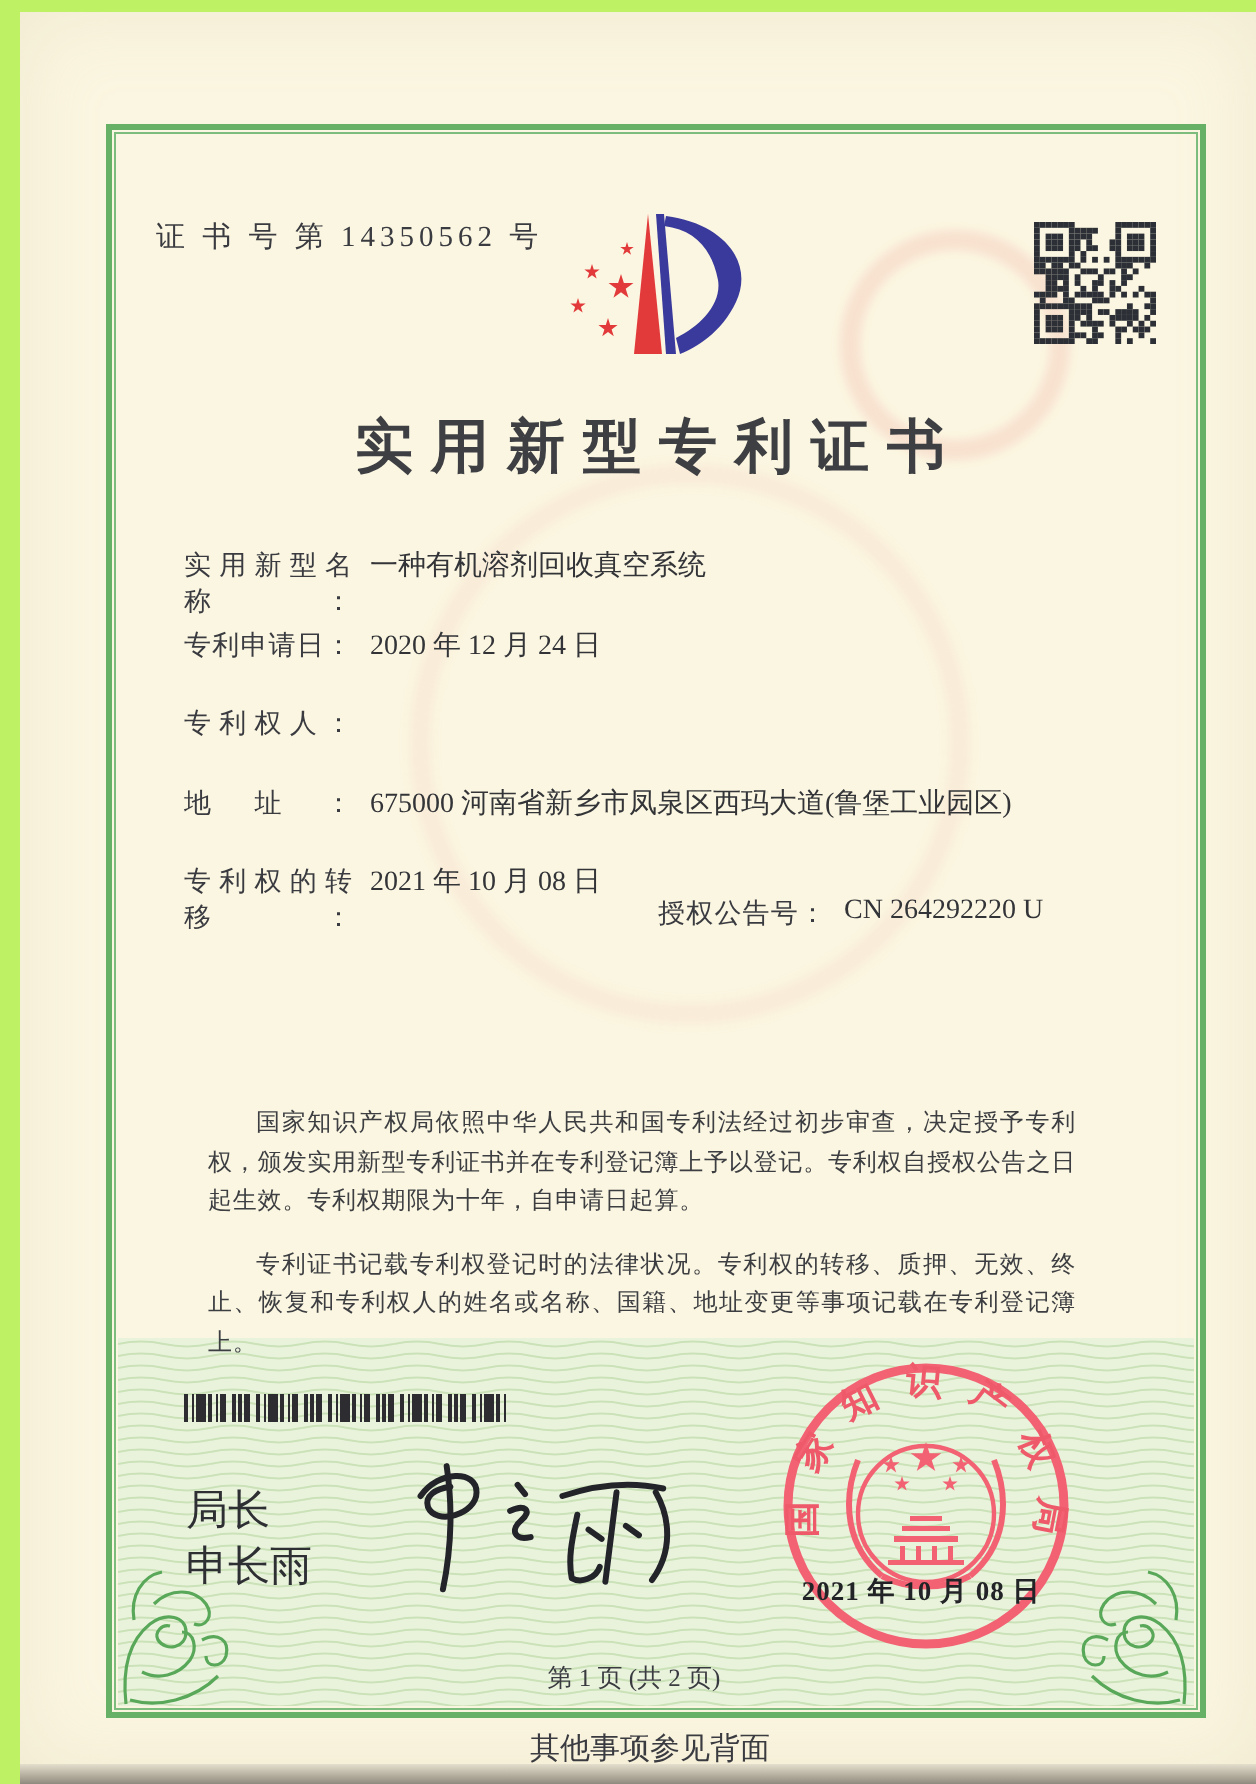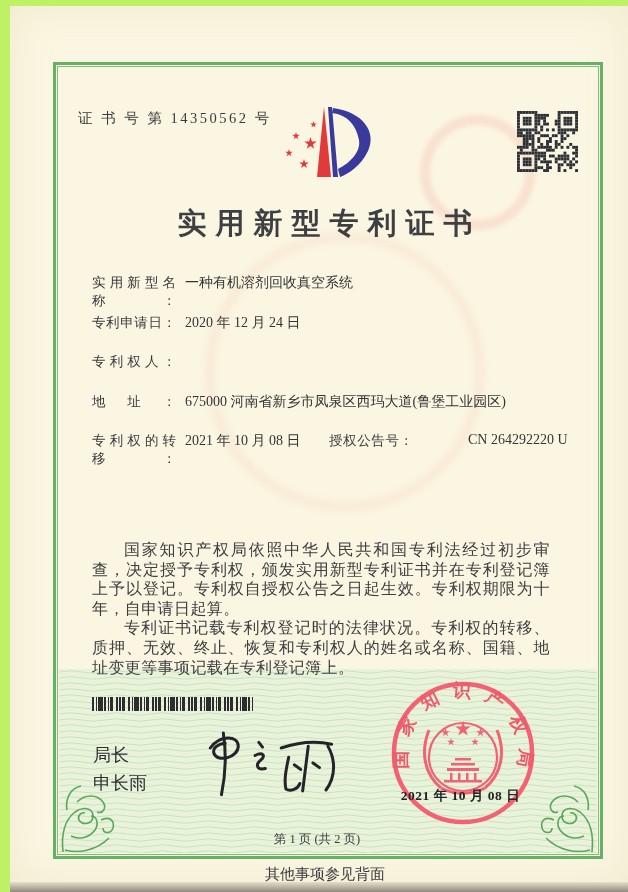--- a/index.html
+++ b/index.html
@@ -26,32 +26,32 @@
   .certno{position:absolute;left:78px;top:109px;font-size:14.5px;letter-spacing:2.5px;color:#3a3b40;}
   .logo{position:absolute;left:258px;top:99px;width:122px;height:100px;}
   .qr{position:absolute;left:517px;top:111px;width:61px;height:61px;}
   .title{position:absolute;left:53px;top:204px;width:544px;text-align:center;
          font-size:29px;font-weight:600;letter-spacing:9px;text-indent:9px;color:#3e3f43;}
   
   .fields{position:absolute;left:92px;top:274px;width:478px;font-size:14px;}
   .frow{display:flex;align-items:flex-start;height:17px;margin-bottom:22.6px;position:relative;}
   .flabel{flex:0 0 84px;width:84px;text-align:justify;text-align-last:justify;color:#3a3b40;font-size:13.5px;}
   .fvalue{margin-left:9px;font-size:14px;color:#333438;white-space:nowrap;}
-  .fpair2{position:absolute;left:237px;top:0;display:flex;gap:46px;}
+  .fpair2{position:absolute;left:237px;top:16px;display:flex;}
   
   .paras{position:absolute;left:92px;top:540px;width:458px;}
-  .paras p{margin:0;font-size:16px;line-height:19.6px;text-align:justify;text-indent:2em;
+  .paras p{margin:12px;font-size:12px;line-height:19.6px;text-align:justify;text-indent:2em;
            color:#3d3e42;letter-spacing:.4px;}
   
   .barcode{position:absolute;left:92px;top:697px;width:161px;height:14px;
     background-image:
       repeating-linear-gradient(90deg,#2d2d31 0 2px,transparent 2px 6px),
       repeating-linear-gradient(90deg,#2d2d31 0 1px,transparent 1px 4px),
       repeating-linear-gradient(90deg,#2d2d31 0 2px,transparent 2px 9px);}
-  .signer{position:absolute;left:93px;top:741px;font-size:18px;line-height:28px;color:#2e2f33;}
+  .signer{position:absolute;left:93px;top:741px;font-size:21px;line-height:28px;color:#2e2f33;}
   .signature{position:absolute;left:195px;top:720px;width:150px;height:84px;}
   .seal{position:absolute;left:388px;top:678px;width:150px;height:150px;}
   .sealdate{position:absolute;left:383px;top:787px;width:155px;text-align:center;
             font-size:13.5px;letter-spacing:.5px;color:#222327;font-weight:600;}
   .pageno{position:absolute;left:53px;top:831px;width:528px;text-align:center;font-size:12.5px;color:#3a3b40;}
   .note{position:absolute;left:53px;top:865px;width:544px;text-align:center;font-size:15px;color:#3a3b40;}
 </style>
 </head>
 <body>
 

